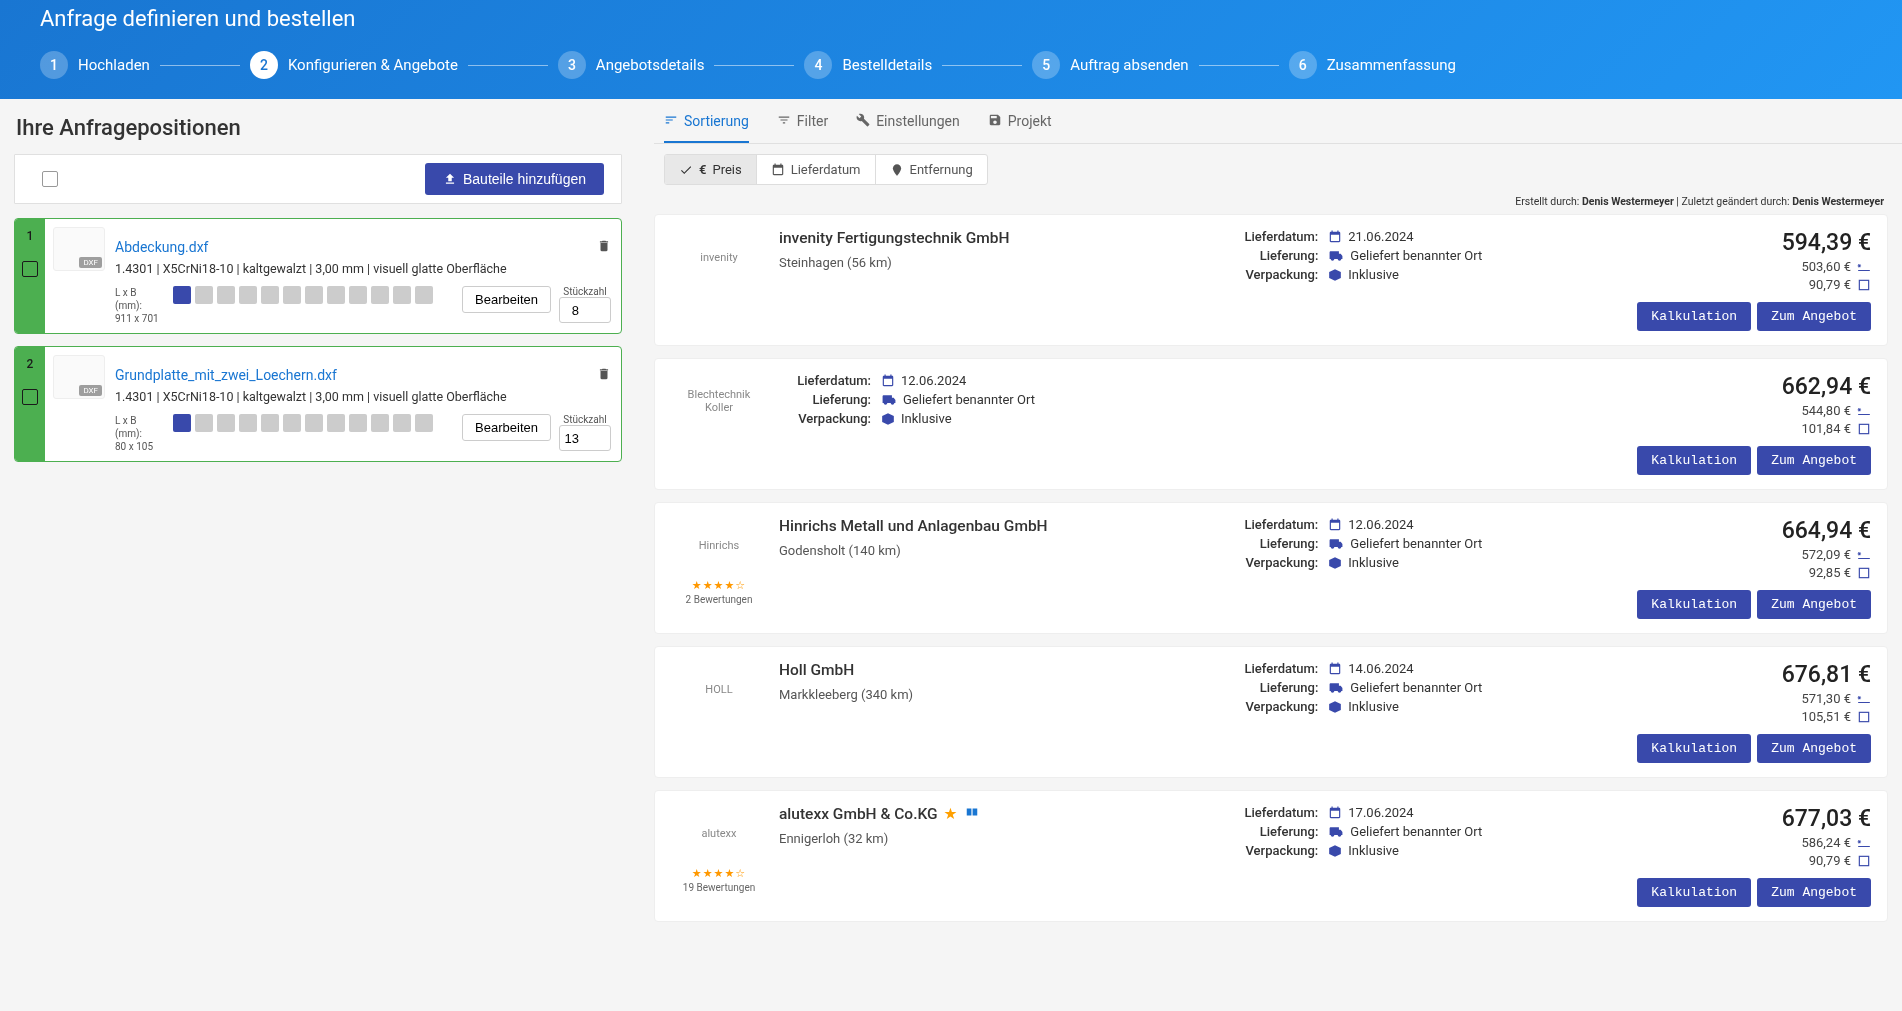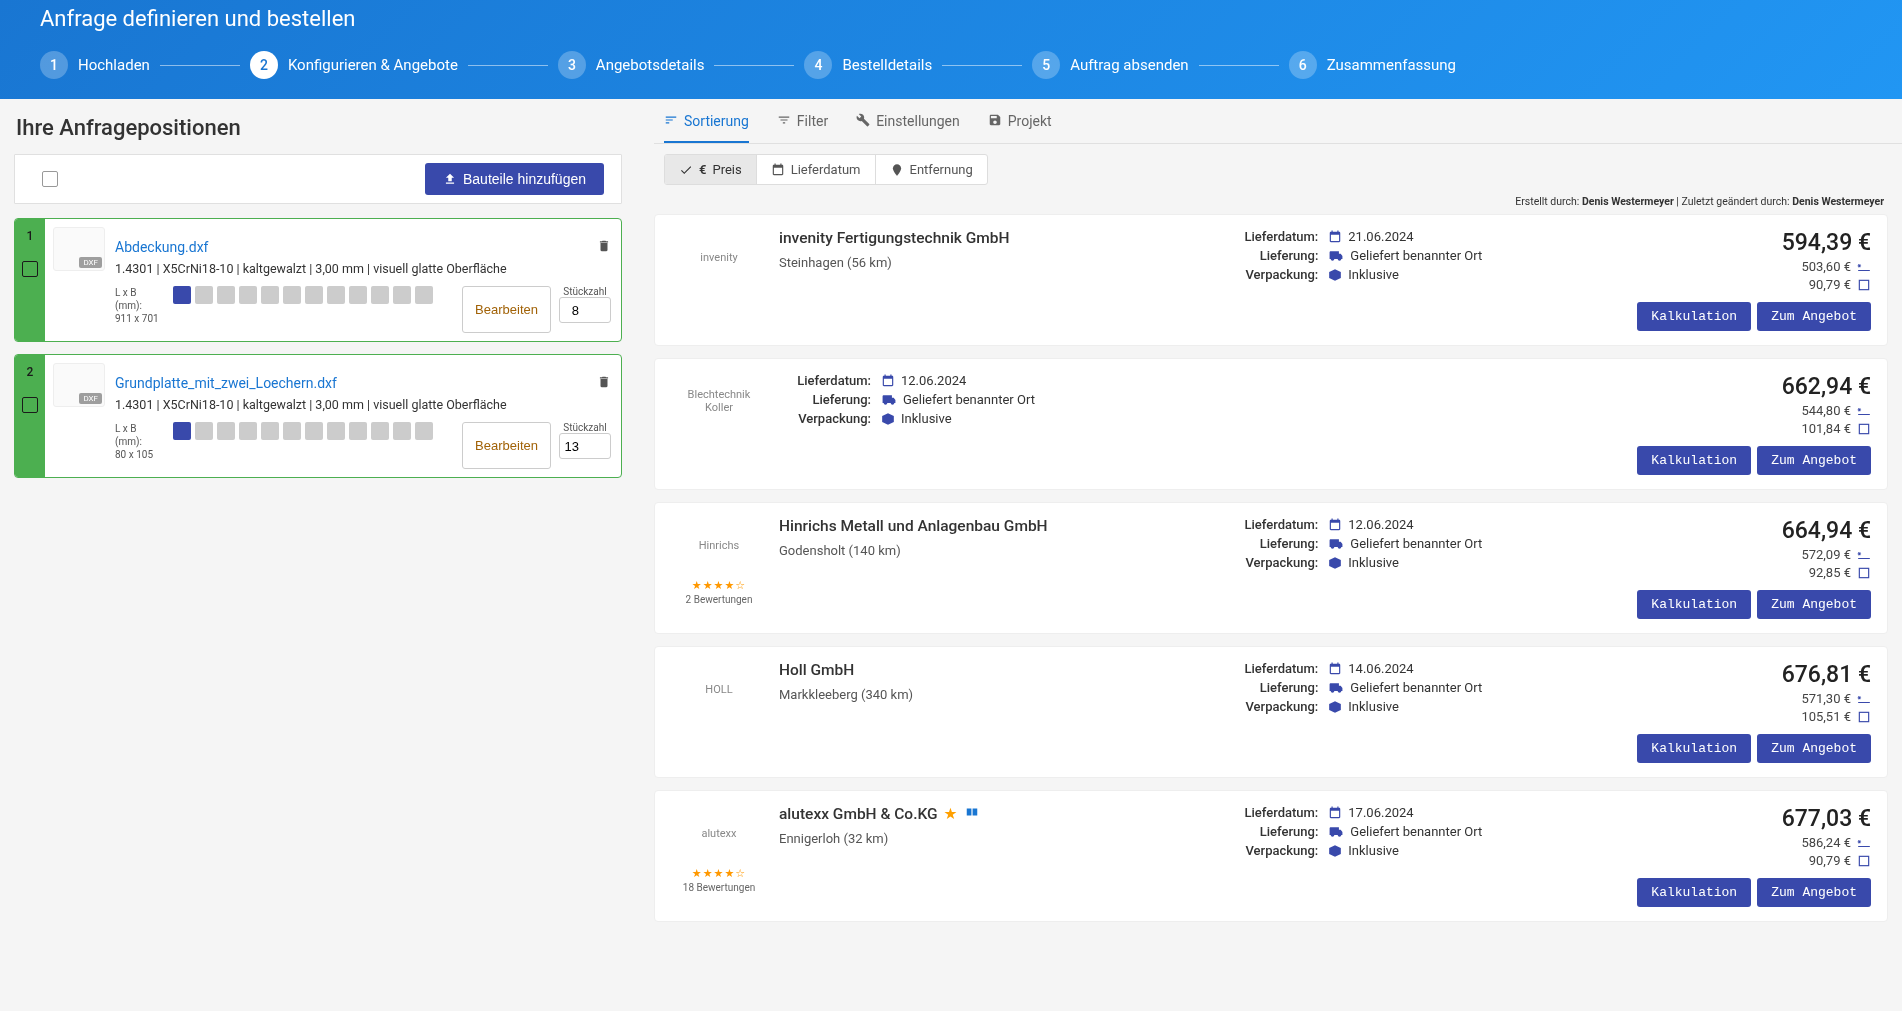--- a/index.html
+++ b/index.html
@@ -35,21 +35,21 @@
 .thumb .badge { position: absolute; bottom: 2px; right: 2px; background: #9e9e9e; color: #fff; font-size: 8px; padding: 1px 4px; border-radius: 2px; }
 .part-info { flex: 1; margin-top: 12px; }
 .part-name { color: #1976d2; font-size: 14px; cursor: pointer; }
 .part-spec { font-size: 12.5px; color: #333; margin-top: 6px; }
 .part-dim-row { display: flex; align-items: flex-start; gap: 8px; margin-top: 10px; }
 .part-dim { font-size: 10px; color: #555; line-height: 1.3; width: 50px; }
 .icon-row { display: flex; gap: 4px; flex: 1; }
 .icon-row .ic { width: 18px; height: 18px; border-radius: 2px; background: #ccc; }
 .icon-row .ic.on { background: #3949ab; }
 .part-actions { display: flex; align-items: flex-start; gap: 8px; margin-left: auto; }
-.edit-btn { border: 1px solid #ccc; background: #fff; padding: 15px 12px; font-size: 13px; border-radius: 3px; cursor: pointer; color: #a16207; }
+.edit-btn { border: 1px solid #ccc; background: #fff; padding: 5px 12px; font-size: 13px; border-radius: 3px; cursor: pointer; color: #000000; }
 .qty { text-align: center; }
 .qty-label { font-size: 10px; color: #555; }
 .qty input { width: 52px; height: 26px; text-align: right; padding-right: 16px; border: 1px solid #ccc; border-radius: 3px; font-size: 13px; }
 .del { cursor: pointer; color: #666; }
 
 
 .tabs { display: flex; gap: 28px; padding: 14px 10px 0 10px; border-bottom: 1px solid #e0e0e0; }
 .tab { display: flex; align-items: flex-start; gap: 6px; padding-bottom: 12px; color: #666; cursor: pointer; font-size: 14px; border-bottom: 2px solid transparent; }
 .tab.active { color: #1976d2; border-bottom-color: #1976d2; }
 
@@ -531,21 +531,21 @@
       <div class="offer-btns">
         <button class="sec-btn">Kalkulation</button>
         <button class="sec-btn">Zum Angebot</button>
       </div>
     </div>
         </div>
         <div class="offer">
     <div class="offer-logo">
       <div class="logo-box">alutexx</div>
       <div class="rating">★★★★☆</div>
-            <div class="rating-count">18 Bewertungen</div>
+            <div class="rating-count">19 Bewertungen</div>
     </div>
     <div class="offer-mid">
       <div class="offer-name">alutexx GmbH &amp; Co.KG <span class="star-badge">★</span> <span class="cert-badge"><svg width="16" height="14" viewBox="0 0 24 24" fill="#1976d2" style="display:inline">
                   <rect x="3" y="6" width="8" height="12"></rect>
                   <rect x="13" y="6" width="8" height="12"></rect>
                 </svg></span></div>
       <div class="offer-loc">Ennigerloh (32 km)</div>
     </div>
     <div class="offer-details">
       <div class="det-row">

